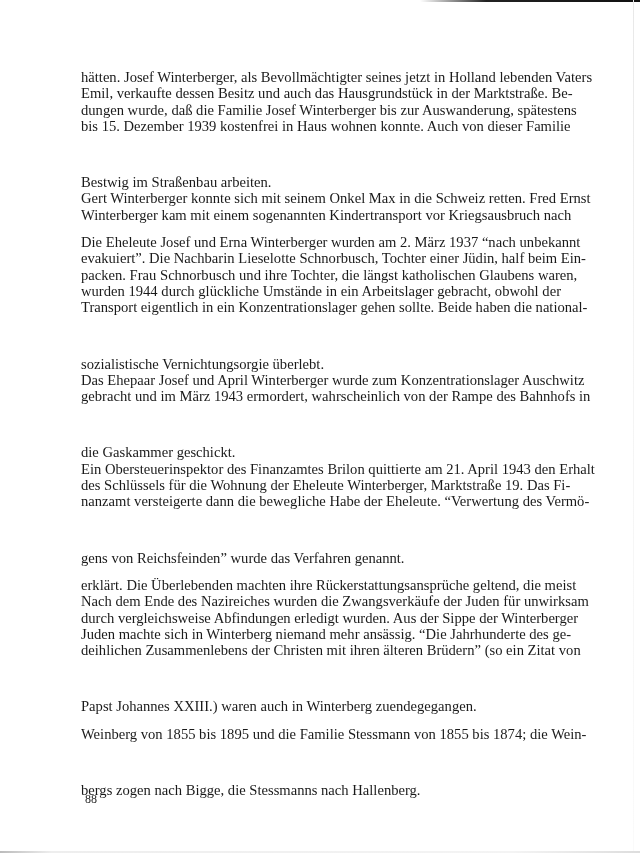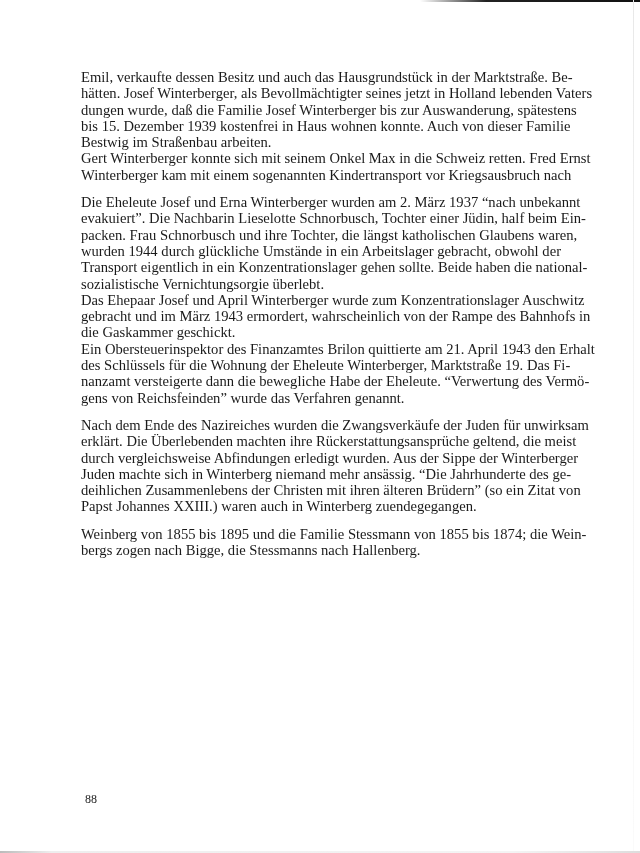--- a/index.html
+++ b/index.html
@@ -18,36 +18,36 @@
   .bottom-edge {
     position: absolute; bottom: 0; left: 0; width: 100%; height: 2px;
     background: linear-gradient(to right, #bbb, #eee 8%, #f4f4f4 80%, #ddd);
   }
   .page-text {
     position: absolute; left: 81px; top: 69px; width: 480px;
     font-size: 14.6px; line-height: 16.3px; text-align: justify; hyphens: manual;
   }
   .para { margin: 0 0 11px 0; }
   .line { display: block; text-align: justify; text-align-last: justify; white-space: nowrap; }
-  .line.last { text-align-last: left; }
+  .line.last { text-align-last: left; margin-top: 40px; }
   .page-number {
     position: absolute; left: 85px; top: 792px; font-size: 12px;
   }
 </style>
 </head>
 <body>
 
 <div class="top-edge"></div>
 <div class="right-edge"></div>
 <div class="bottom-edge"></div>
 
 <div class="page-text">
   <div class="para">
+      <span class="line">hätten. Josef Winterberger, als Bevollmächtigter seines jetzt in Holland lebenden Vaters</span>
       <span class="line">Emil, verkaufte dessen Besitz und auch das Hausgrundstück in der Marktstraße. Be-</span>
-      <span class="line">hätten. Josef Winterberger, als Bevollmächtigter seines jetzt in Holland lebenden Vaters</span>
       <span class="line">dungen wurde, daß die Familie Josef Winterberger bis zur Auswanderung, spätestens</span>
       <span class="line">bis 15. Dezember 1939 kostenfrei in Haus wohnen konnte. Auch von dieser Familie</span>
       <span class="line last">Bestwig im Straßenbau arbeiten.</span>
       <span class="line">Gert Winterberger konnte sich mit seinem Onkel Max in die Schweiz retten. Fred Ernst</span>
       <span class="line">Winterberger kam mit einem sogenannten Kindertransport vor Kriegsausbruch nach</span>
     </div>
   <div class="para">
       <span class="line">Die Eheleute Josef und Erna Winterberger wurden am 2. März 1937 “nach unbekannt</span>
       <span class="line">evakuiert”. Die Nachbarin Lieselotte Schnorbusch, Tochter einer Jüdin, half beim Ein-</span>
       <span class="line">packen. Frau Schnorbusch und ihre Tochter, die längst katholischen Glaubens waren,</span>
@@ -56,22 +56,22 @@
       <span class="line last">sozialistische Vernichtungsorgie überlebt.</span>
       <span class="line">Das Ehepaar Josef und April Winterberger wurde zum Konzentrationslager Auschwitz</span>
       <span class="line">gebracht und im März 1943 ermordert, wahrscheinlich von der Rampe des Bahnhofs in</span>
       <span class="line last">die Gaskammer geschickt.</span>
       <span class="line">Ein Obersteuerinspektor des Finanzamtes Brilon quittierte am 21. April 1943 den Erhalt</span>
       <span class="line">des Schlüssels für die Wohnung der Eheleute Winterberger, Marktstraße 19. Das Fi-</span>
       <span class="line">nanzamt versteigerte dann die bewegliche Habe der Eheleute. “Verwertung des Vermö-</span>
       <span class="line last">gens von Reichsfeinden” wurde das Verfahren genannt.</span>
     </div>
   <div class="para">
+      <span class="line">erklärt. Die Überlebenden machten ihre Rückerstattungsansprüche geltend, die meist</span>
       <span class="line">Nach dem Ende des Nazireiches wurden die Zwangsverkäufe der Juden für unwirksam</span>
-      <span class="line">erklärt. Die Überlebenden machten ihre Rückerstattungsansprüche geltend, die meist</span>
       <span class="line">durch vergleichsweise Abfindungen erledigt wurden. Aus der Sippe der Winterberger</span>
       <span class="line">Juden machte sich in Winterberg niemand mehr ansässig. “Die Jahrhunderte des ge-</span>
       <span class="line">deihlichen Zusammenlebens der Christen mit ihren älteren Brüdern” (so ein Zitat von</span>
       <span class="line last">Papst Johannes XXIII.) waren auch in Winterberg zuendegegangen.</span>
     </div>
   <div class="para">
       <span class="line">Weinberg von 1855 bis 1895 und die Familie Stessmann von 1855 bis 1874; die Wein-</span>
       <span class="line last">bergs zogen nach Bigge, die Stessmanns nach Hallenberg.</span>
     </div>
 </div>

